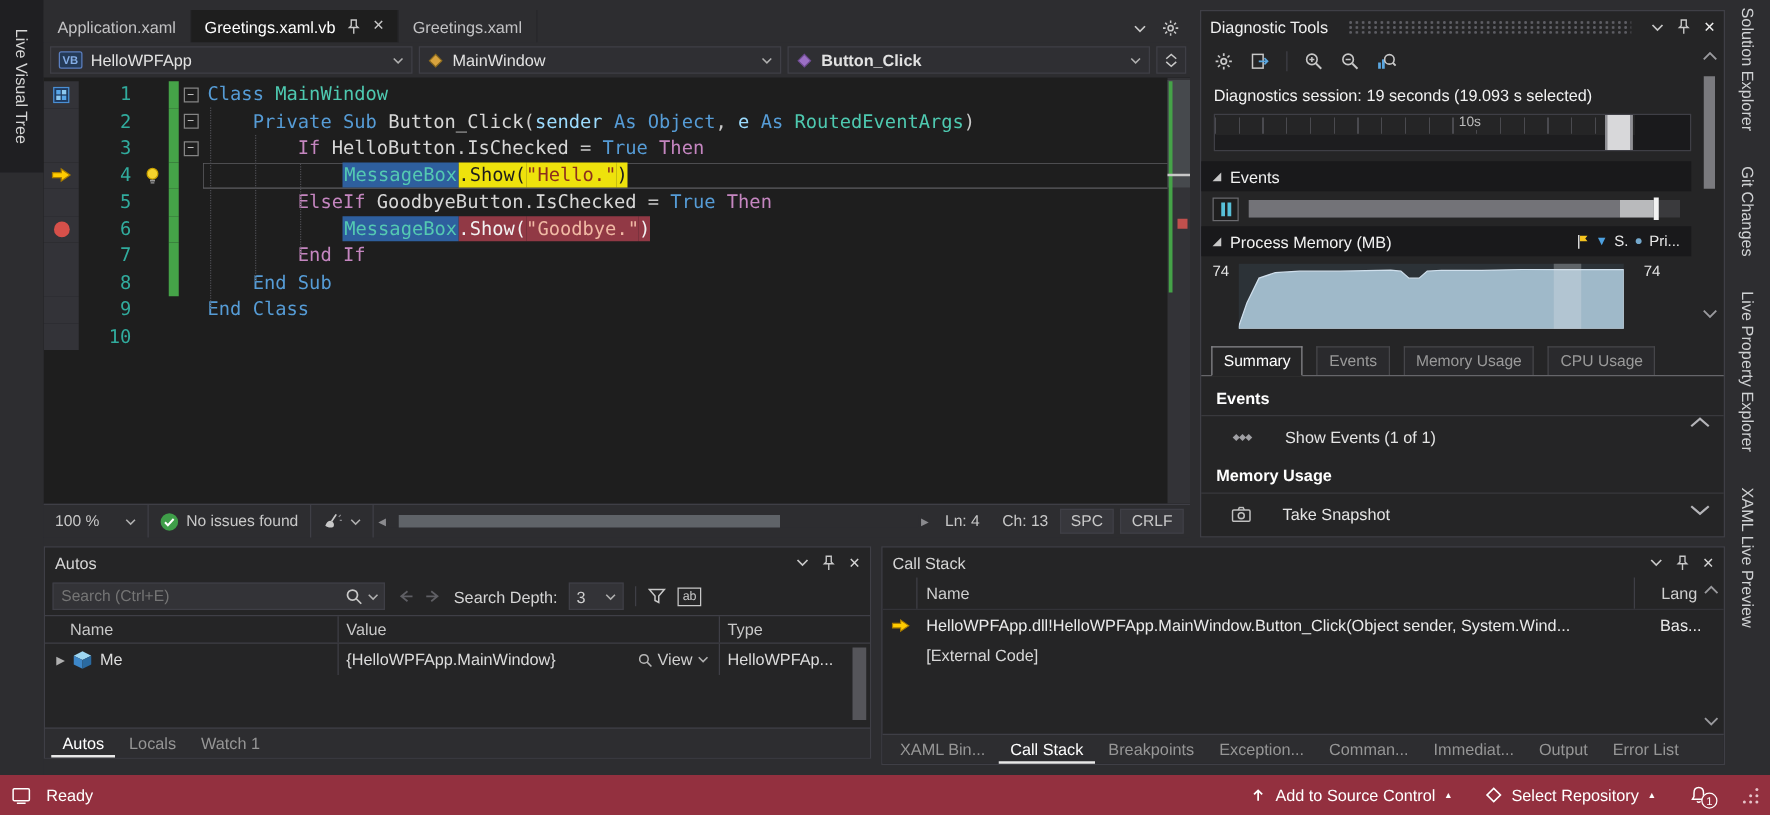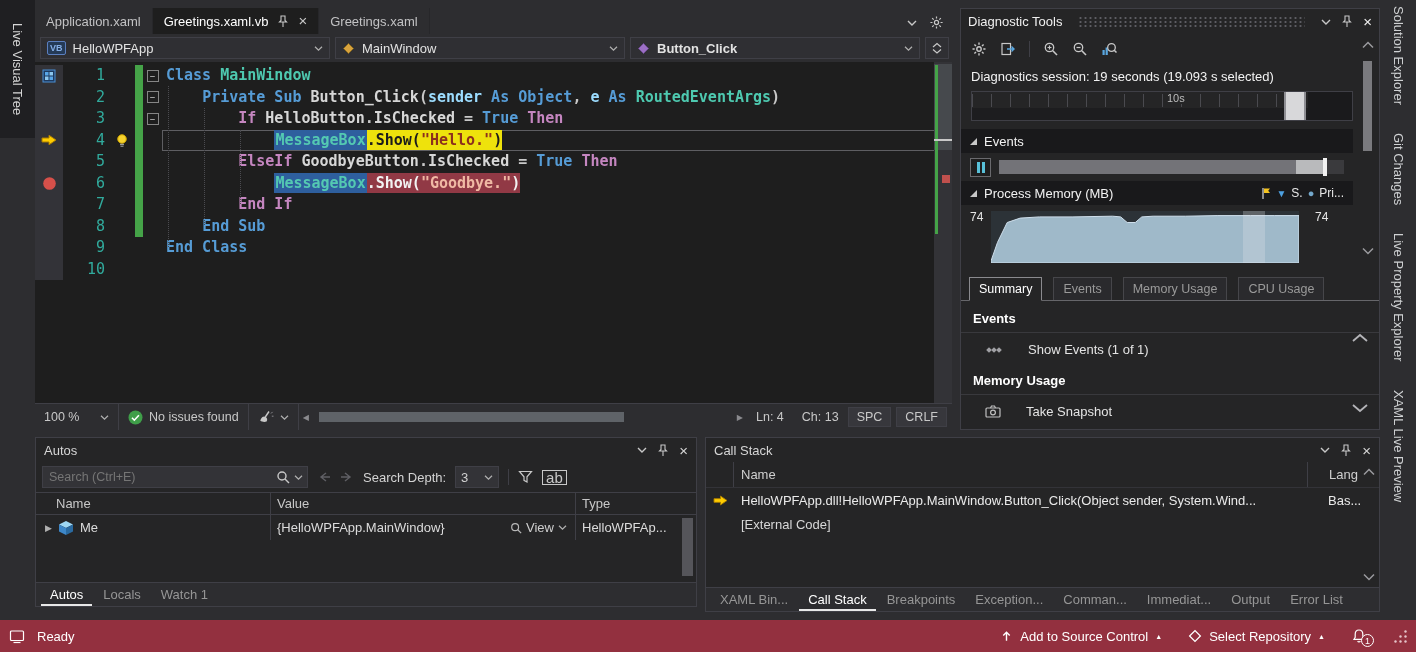--- a/index.html
+++ b/index.html
@@ -28,21 +28,21 @@
 .code-area{position:absolute;left:0;top:62px;right:0;bottom:27px;background:#1e1e1e;font-family:"DejaVu Sans Mono",monospace;font-size:15px;line-height:21.5px;overflow:hidden;}
 .code-lines{padding-top:3px;}
 .cl{display:flex;height:21.5px;position:relative;}
 .m-bp{width:28px;flex:none;background:#333338;display:flex;align-items:center;justify-content:center;}
 .m-num{width:47px;flex:none;text-align:right;padding-right:5px;color:#31ab9d;}
 .m-bulb{width:25px;flex:none;display:flex;align-items:center;justify-content:center;}
 .m-chg{width:8px;flex:none;}
 .m-chg.on{background:#45a348;}
 .m-fold{width:19px;flex:none;display:flex;align-items:center;justify-content:center;}
 .foldbox{width:12px;height:12px;border:1px solid #858585;background:#1e1e1e;font-size:9px;line-height:10px;text-align:center;color:#c8c8c8;display:block;}
-.ctext{flex:1;white-space:pre;color:#d4d4d4;padding-left:4px;font-weight:bold;}
+.ctext{flex:1;white-space:pre;color:#d4d4d4;padding-left:4px;}
 .ctext.cur{box-shadow:0 0 0 1px #5e5e62 inset;}
 .tk-kw{color:#569cd6;}
 .tk-ctl{color:#c586c0;}
 .tk-ty{color:#4ec9b0;}
 .tk-id{color:#d7d7d7;}
 .tk-pa{color:#9cdcfe;}
 .tk-op{color:#c8c8c8;}
 .tk-ws{color:#d4d4d4;}
 .tk-sym{background:#2e5f9e;color:#54c9b2;padding:1px 1px;}
 .tk-hy{background:#eee20c;color:#1c1c1c;padding:1px 0;}
@@ -114,21 +114,21 @@
 .p-title .sp{flex:1;}
 .p-tabs{position:absolute;left:0;right:0;bottom:0;height:24px;background:#2d2d30;display:flex;gap:2px;padding:0 5px;border-top:1px solid #3f3f46;align-items:stretch;}
 .p-tab{padding:4px 9px 0;color:#969696;}
 .p-tab.active{color:#fff;border-bottom:2px solid #e8e8e8;}
 
 #autosPanel{left:35px;top:437px;width:662px;height:170px;}
 .a-toolbar{height:30px;display:flex;align-items:center;gap:9px;padding:0 6px;}
 .searchbox{width:266px;height:22px;background:#333337;border:1px solid #3f3f46;display:flex;align-items:center;padding:0 4px 0 0;}
 .searchbox input{flex:1;background:transparent;border:none;outline:none;color:#c8c8c8;font-size:12.5px;padding:0 6px;font-family:"Liberation Sans",sans-serif;}
 .sd-dd{width:44px;height:22px;background:#333337;border:1px solid #3f3f46;display:flex;align-items:center;justify-content:space-between;padding:0 5px;color:#d0d0d0;}
-.ab{border:1px solid #c8c8c8;font-size:15px;padding:1px 3px;color:#c8c8c8;line-height:11px;}
+.ab{border:1px solid #c8c8c8;font-size:10px;padding:1px 3px;color:#c8c8c8;line-height:11px;}
 .a-grid-h{height:23px;display:flex;border-top:1px solid #3f3f46;border-bottom:1px solid #3f3f46;color:#c8c8c8;align-items:center;}
 .colN{width:235px;padding-left:20px;border-right:1px solid #3f3f46;height:100%;display:flex;align-items:center;gap:6px;}
 .colV{width:305px;padding-left:6px;border-right:1px solid #3f3f46;height:100%;display:flex;align-items:center;}
 .colT{flex:1;padding-left:6px;height:100%;display:flex;align-items:center;}
 .a-row{height:25px;display:flex;align-items:center;color:#dcdcdc;}
 .a-row .colN{padding-left:9px;}
 .viewgrp{margin-left:auto;display:flex;align-items:center;gap:4px;padding-right:8px;color:#cfcfcf;}
 .exp{font-size:9px;color:#b0b0b0;}
 .a-scroll{position:absolute;right:3px;top:80px;width:11px;height:58px;background:#55555a;}
 

